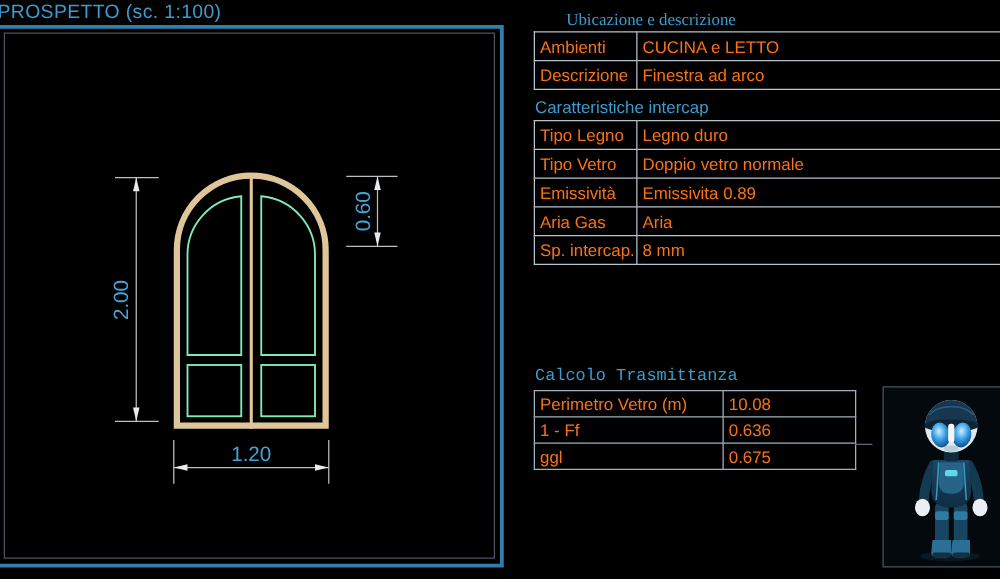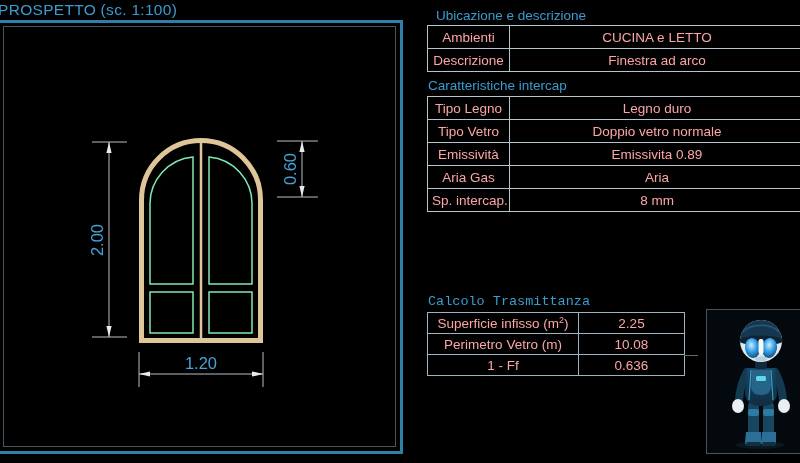--- a/index.html
+++ b/index.html
@@ -23,22 +23,22 @@
   .draw-overlay{position:absolute;left:0;top:0;width:800px;height:463px;pointer-events:none;}
   
   .sec-header{
     position:absolute;color:#3b9ccf;font-size:13.5px;white-space:nowrap;
   }
   table.tbl{
     position:absolute;border-collapse:collapse;table-layout:fixed;
     background:#000;
   }
   table.tbl td{
-    border:1px solid #b6c4cc;color:#fca5a5;font-size:13.5px;
-    padding:0 4px;white-space:nowrap;overflow:hidden;text-align:center;
+    border:1px solid #b6c4cc;color:#f97316;font-size:13.5px;
+    padding:0 4px;white-space:nowrap;overflow:hidden;
   }
   table.t12 td{height:22px;}
   table.t3 td{border-color:#9db4c0;height:20px;}
   td sup{font-size:9px;line-height:0;}
   .artifact-line{position:absolute;left:684px;top:355px;width:14px;height:1px;background:#5d6d77;}
   
   .mascot-panel{
     position:absolute;left:706px;top:309px;width:98px;height:143px;
     background:#04090e;border:1px solid #46545e;cursor:pointer;
   }
@@ -85,21 +85,21 @@
   <g>
     <line x1="139" y1="352" x2="139" y2="387" stroke="#b9bfc2" stroke-width="1"></line>
     <line x1="263" y1="352" x2="263" y2="387" stroke="#b9bfc2" stroke-width="1"></line>
     <line x1="139" y1="374" x2="263" y2="374" stroke="#b9bfc2" stroke-width="1"></line>
     <polygon points="139,374 150,371.4 150,376.6" fill="#e8eaec"></polygon>
     <polygon points="263,374 252,371.4 252,376.6" fill="#e8eaec"></polygon>
     <text x="201" y="369" text-anchor="middle" font-size="16.5" fill="#45a3d8">1.20</text>
   </g>
 </svg>
 
-<div class="sec-header" style="left:436px;top:8px;">Ubicazione e descrizione</div>
+<div class="sec-header" style="left:453px;top:8px;font-family:Liberation Serif, serif;">Ubicazione e descrizione</div>
 <table class="tbl t12" style="left:427px;top:25px;width:378px;">
   <colgroup>
       <col style="width:82px">
       <col>
     </colgroup>
   <tbody>
       <tr>
     <td>Ambienti</td>
     <td>CUCINA e LETTO</td>
   </tr>
@@ -140,31 +140,31 @@
 </tbody>
   </table>
 
 <div class="sec-header" style="left:428px;top:294px;font-family:Liberation Mono, monospace;">Calcolo Trasmittanza</div>
 <table class="tbl t3" style="left:427px;top:312px;width:258px;">
   <colgroup>
       <col style="width:151px">
       <col>
     </colgroup>
   <tbody>
-      <tr>
-    <td><span>Superficie infisso (m</span><sup>2</sup><span>)</span></td>
-    <td>2.25</td>
-  </tr>
   <tr>
     <td><span>Perimetro Vetro (m)</span><sup></sup><span></span></td>
     <td>10.08</td>
   </tr>
   <tr>
     <td><span>1 - Ff</span><sup></sup><span></span></td>
     <td>0.636</td>
+  </tr>
+  <tr>
+    <td><span>ggl</span><sup></sup><span></span></td>
+    <td>0.675</td>
   </tr>
 </tbody>
   </table>
 
 <div class="artifact-line"></div>
 
 <div class="mascot-panel">
   <svg width="96" height="141" viewBox="0 0 96 141">
     <defs>
       <radialGradient id="eyeG" cx="45%" cy="35%" r="70%">

